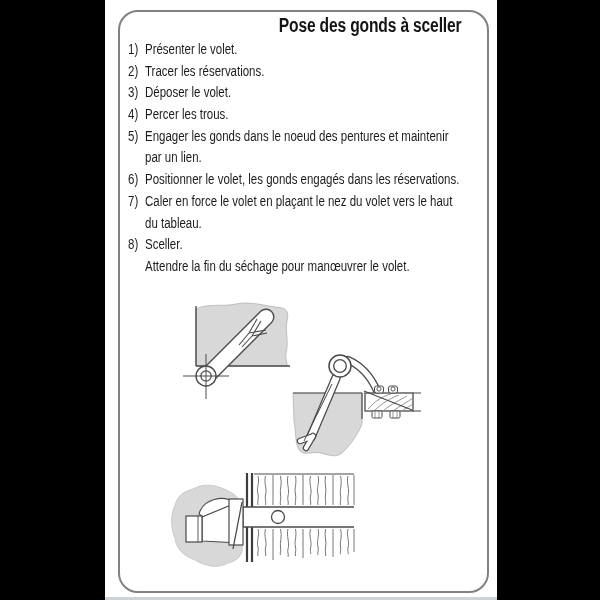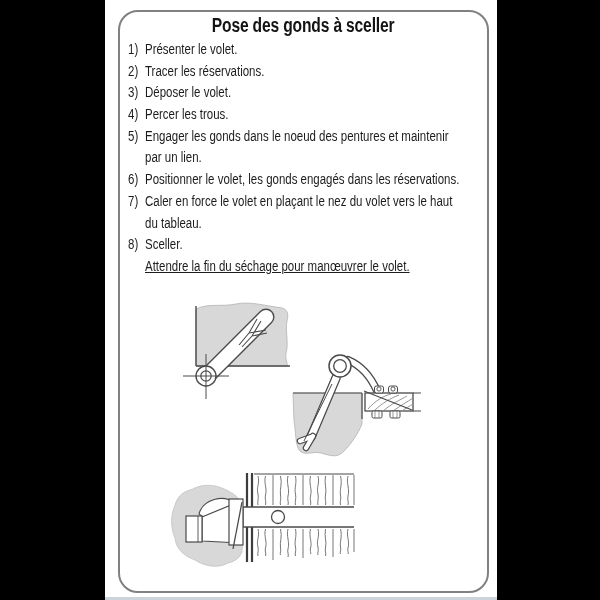--- a/index.html
+++ b/index.html
@@ -4,31 +4,31 @@
 <style>
   html,body{margin:0;padding:0;background:#fff;}
   .screen{position:relative;width:600px;height:600px;background:#ffffff;overflow:hidden;
           font-family:"Liberation Sans",sans-serif;}
   .bar{position:absolute;top:0;height:600px;background:#000;}
   .bar-left{left:0;width:105px;}
   .bar-right{left:497px;width:103px;}
   .page-edge-strip{position:absolute;left:105px;top:597px;width:392px;height:3px;background:#ccd3d9;}
   .card{position:absolute;left:118px;top:10px;width:367px;height:579px;background:#fff;
         border:2px solid #818181;border-radius:20px;}
-  .title{position:absolute;left:0;top:1px;width:100%;text-align:center;
+  .title{position:absolute;left:0;top:1px;width:100%;text-align:right;
          font-size:20px;font-weight:bold;color:#141414;line-height:24px;}
   .title .t{display:inline-block;transform:scaleX(0.78);transform-origin:50% 50%;
             white-space:nowrap;letter-spacing:-0.2px;}
   .list{position:absolute;left:8px;top:26px;width:352px;color:#1c1c1c;}
   .item{position:relative;padding-left:17px;}
   .ln{height:21.7px;line-height:21.7px;font-size:15.5px;white-space:nowrap;
       transform:scaleX(0.74);transform-origin:0 50%;}
   .marker{position:absolute;left:0;top:0;height:21.7px;line-height:21.7px;font-size:15.5px;
           transform:scaleX(0.74);transform-origin:0 50%;}
-  .note{padding-left:17px;text-decoration:underline;}
+  .note{padding-left:17px;}
   .illus{position:absolute;left:150px;top:295px;width:290px;height:280px;}
 </style>
 </head>
 <body>
 
 <div class="screen">
   <div class="bar bar-left"></div>
   <div class="bar bar-right"></div>
   <div class="page-edge-strip"></div>
 

